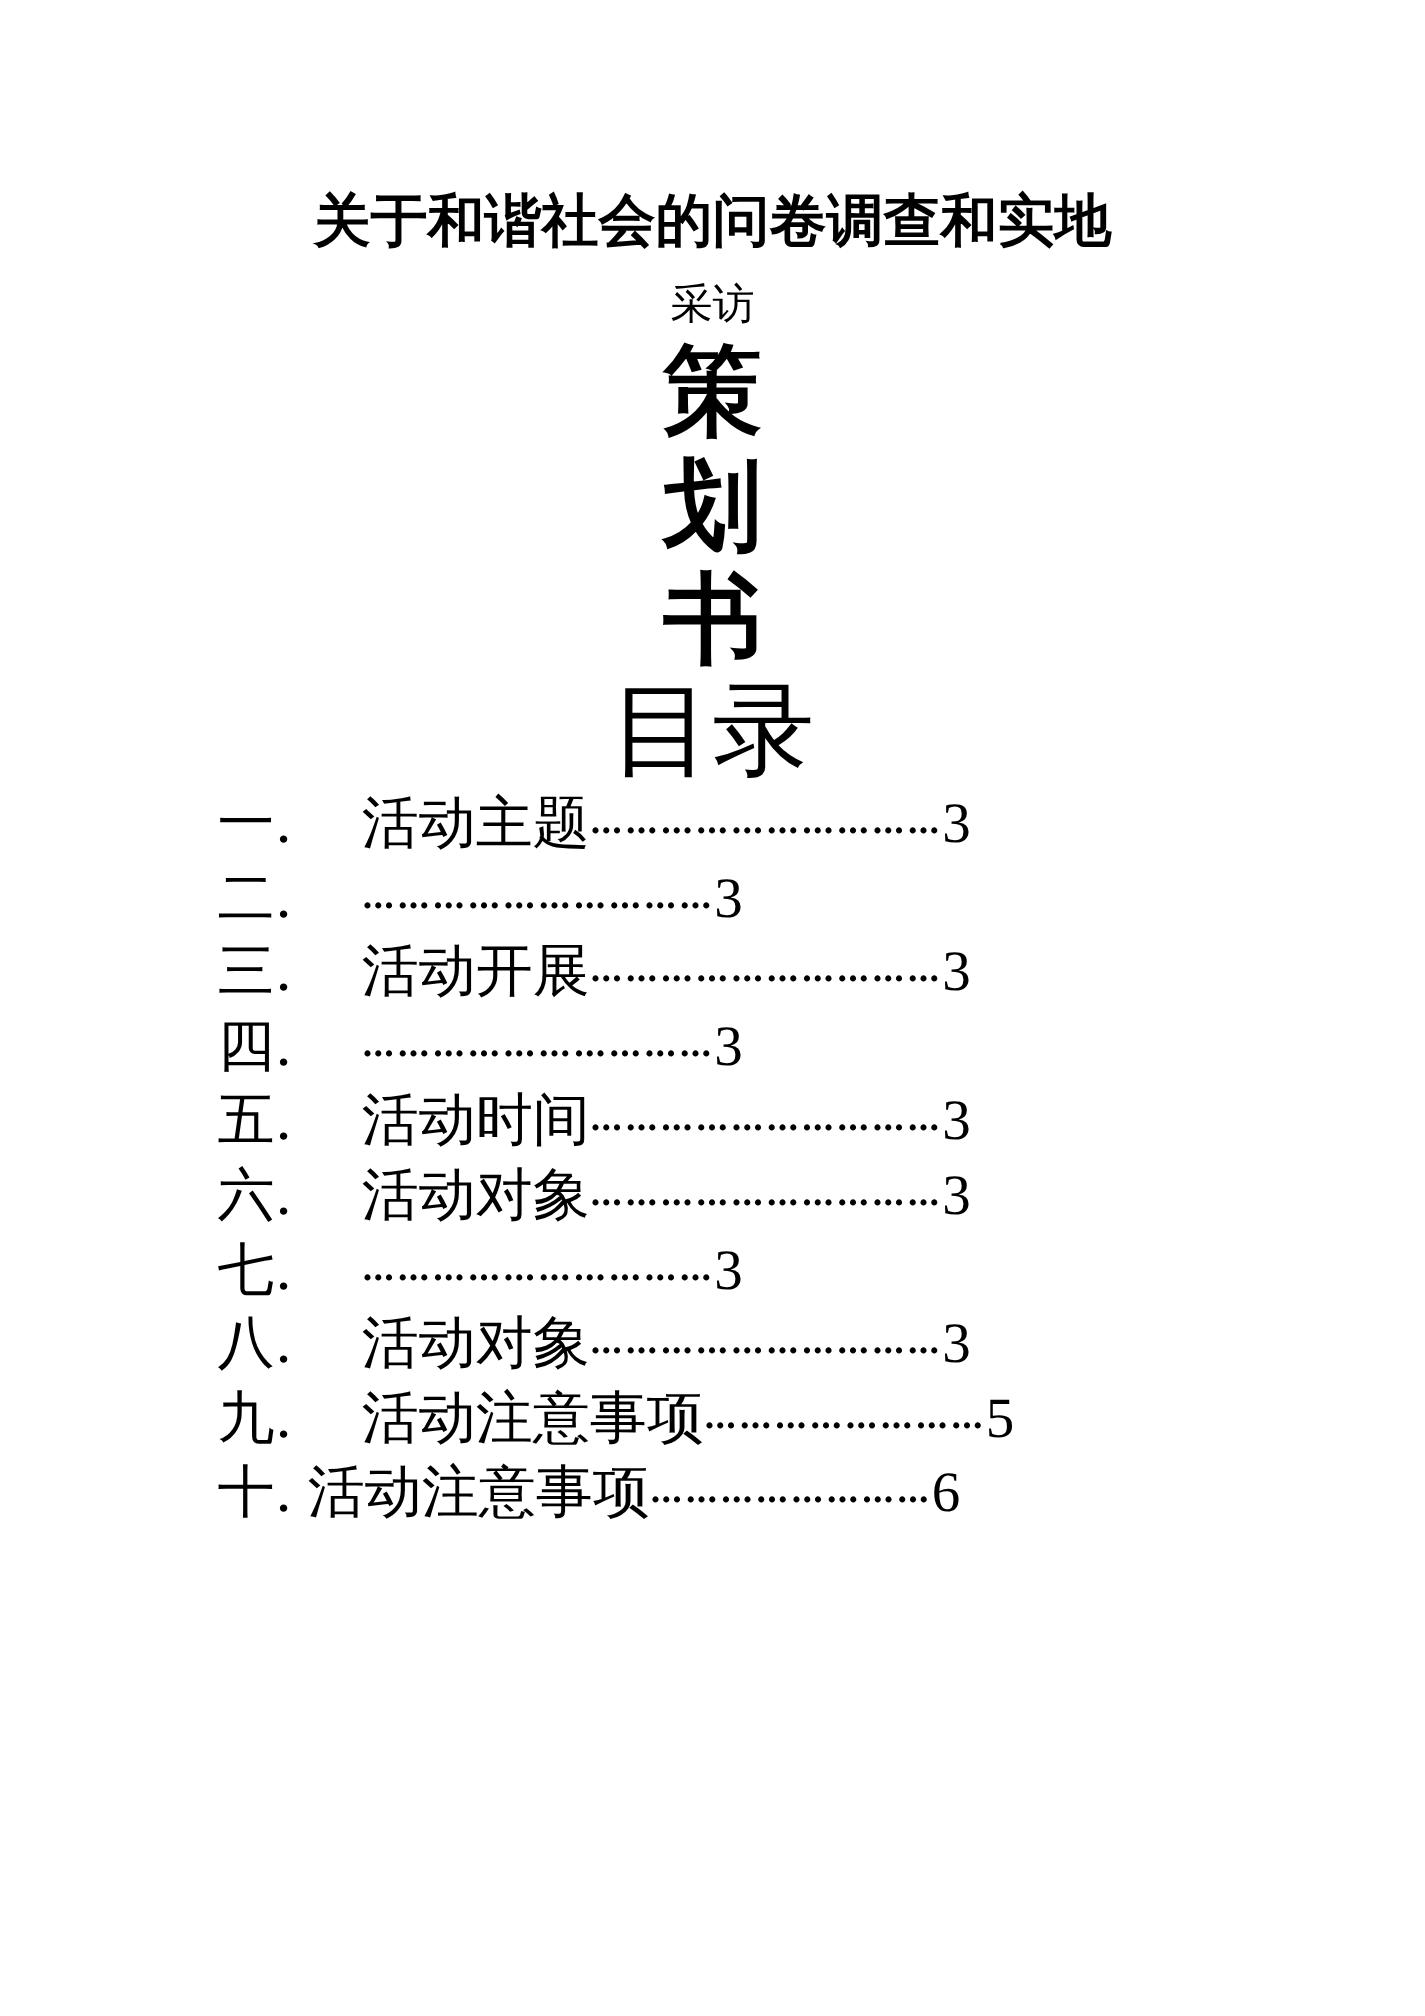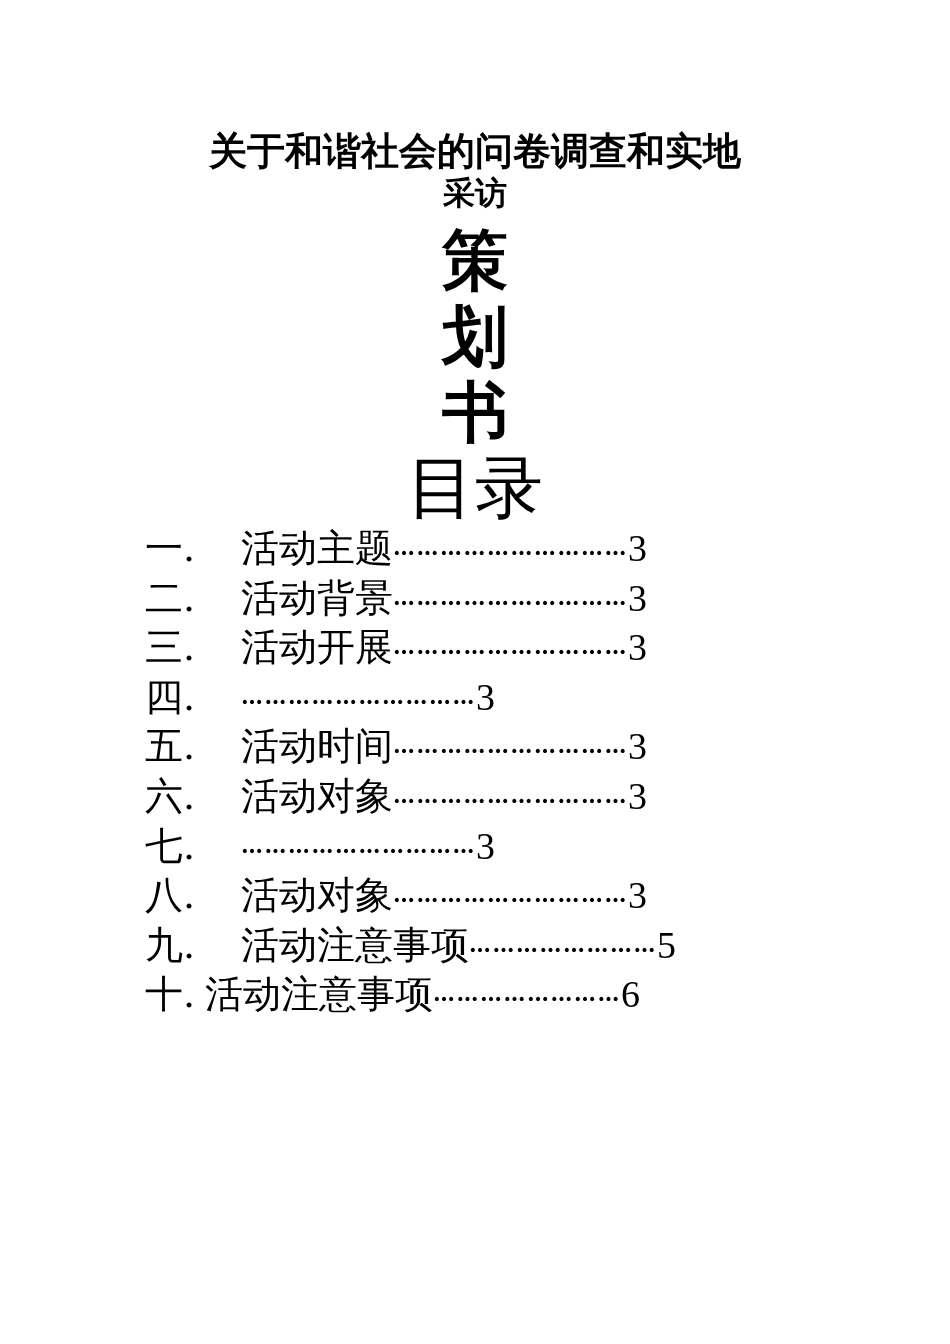--- a/index.html
+++ b/index.html
@@ -1,22 +1,22 @@
 <!DOCTYPE html>
 <html><head>
   <meta charset="utf-8">
   <style>
     html, body { margin: 0; padding: 0; background: #ffffff; }
     body { width: 950px; height: 1344px; position: relative; overflow: hidden;
            font-family: "DejaVu Serif", "Liberation Serif", serif; color: #000; }
     .page { position: absolute; left: 0; top: 0; width: 950px; height: 1344px; }
     .title { position: absolute; left: 0; width: 950px; text-align: center;
              font-weight: bold; font-size: 38px; line-height: 46px; }
-    .t1 { top: 128px; }
-    .t2 { top: 170px; font-weight: bold; font-size: 32px; }
+    .t1 { top: 128px; font-family: Liberation Mono, monospace; }
+    .t2 { top: 180px; font-weight: normal; font-size: 28px; }
     .big { position: absolute; left: 0; width: 950px; text-align: center;
            font-weight: bold; font-size: 66px; line-height: 76px; }
     .b1 { top: 222px; } .b2 { top: 298px; } .b3 { top: 374px; }
     .b4 { top: 450px; font-weight: normal; font-size: 68px; }
     .toc { position: absolute; left: 145px; top: 524px; width: 620px; }
     .toc-row { display: flex; align-items: baseline; height: 49.6px;
                font-size: 38px; line-height: 49px; white-space: nowrap; }
     .num { display: inline-block; }
     .sep { display: inline-block; width: 46px; }
     .sep.tight { width: 10px; }
@@ -41,21 +41,20 @@
     <div class="toc-row">
       <span class="num">一.</span>
         <span class="sep"></span>
       <span class="label">活动主题</span>
       <span class="leader">…………………………</span>
       <span class="page-num">3</span>
     </div>
     <div class="toc-row">
       <span class="num">二.</span>
         <span class="sep"></span>
-      <span class="label">活动背景</span>
       <span class="leader">…………………………</span>
       <span class="page-num">3</span>
     </div>
     <div class="toc-row">
       <span class="num">三.</span>
         <span class="sep"></span>
       <span class="label">活动开展</span>
       <span class="leader">…………………………</span>
       <span class="page-num">3</span>
     </div>

